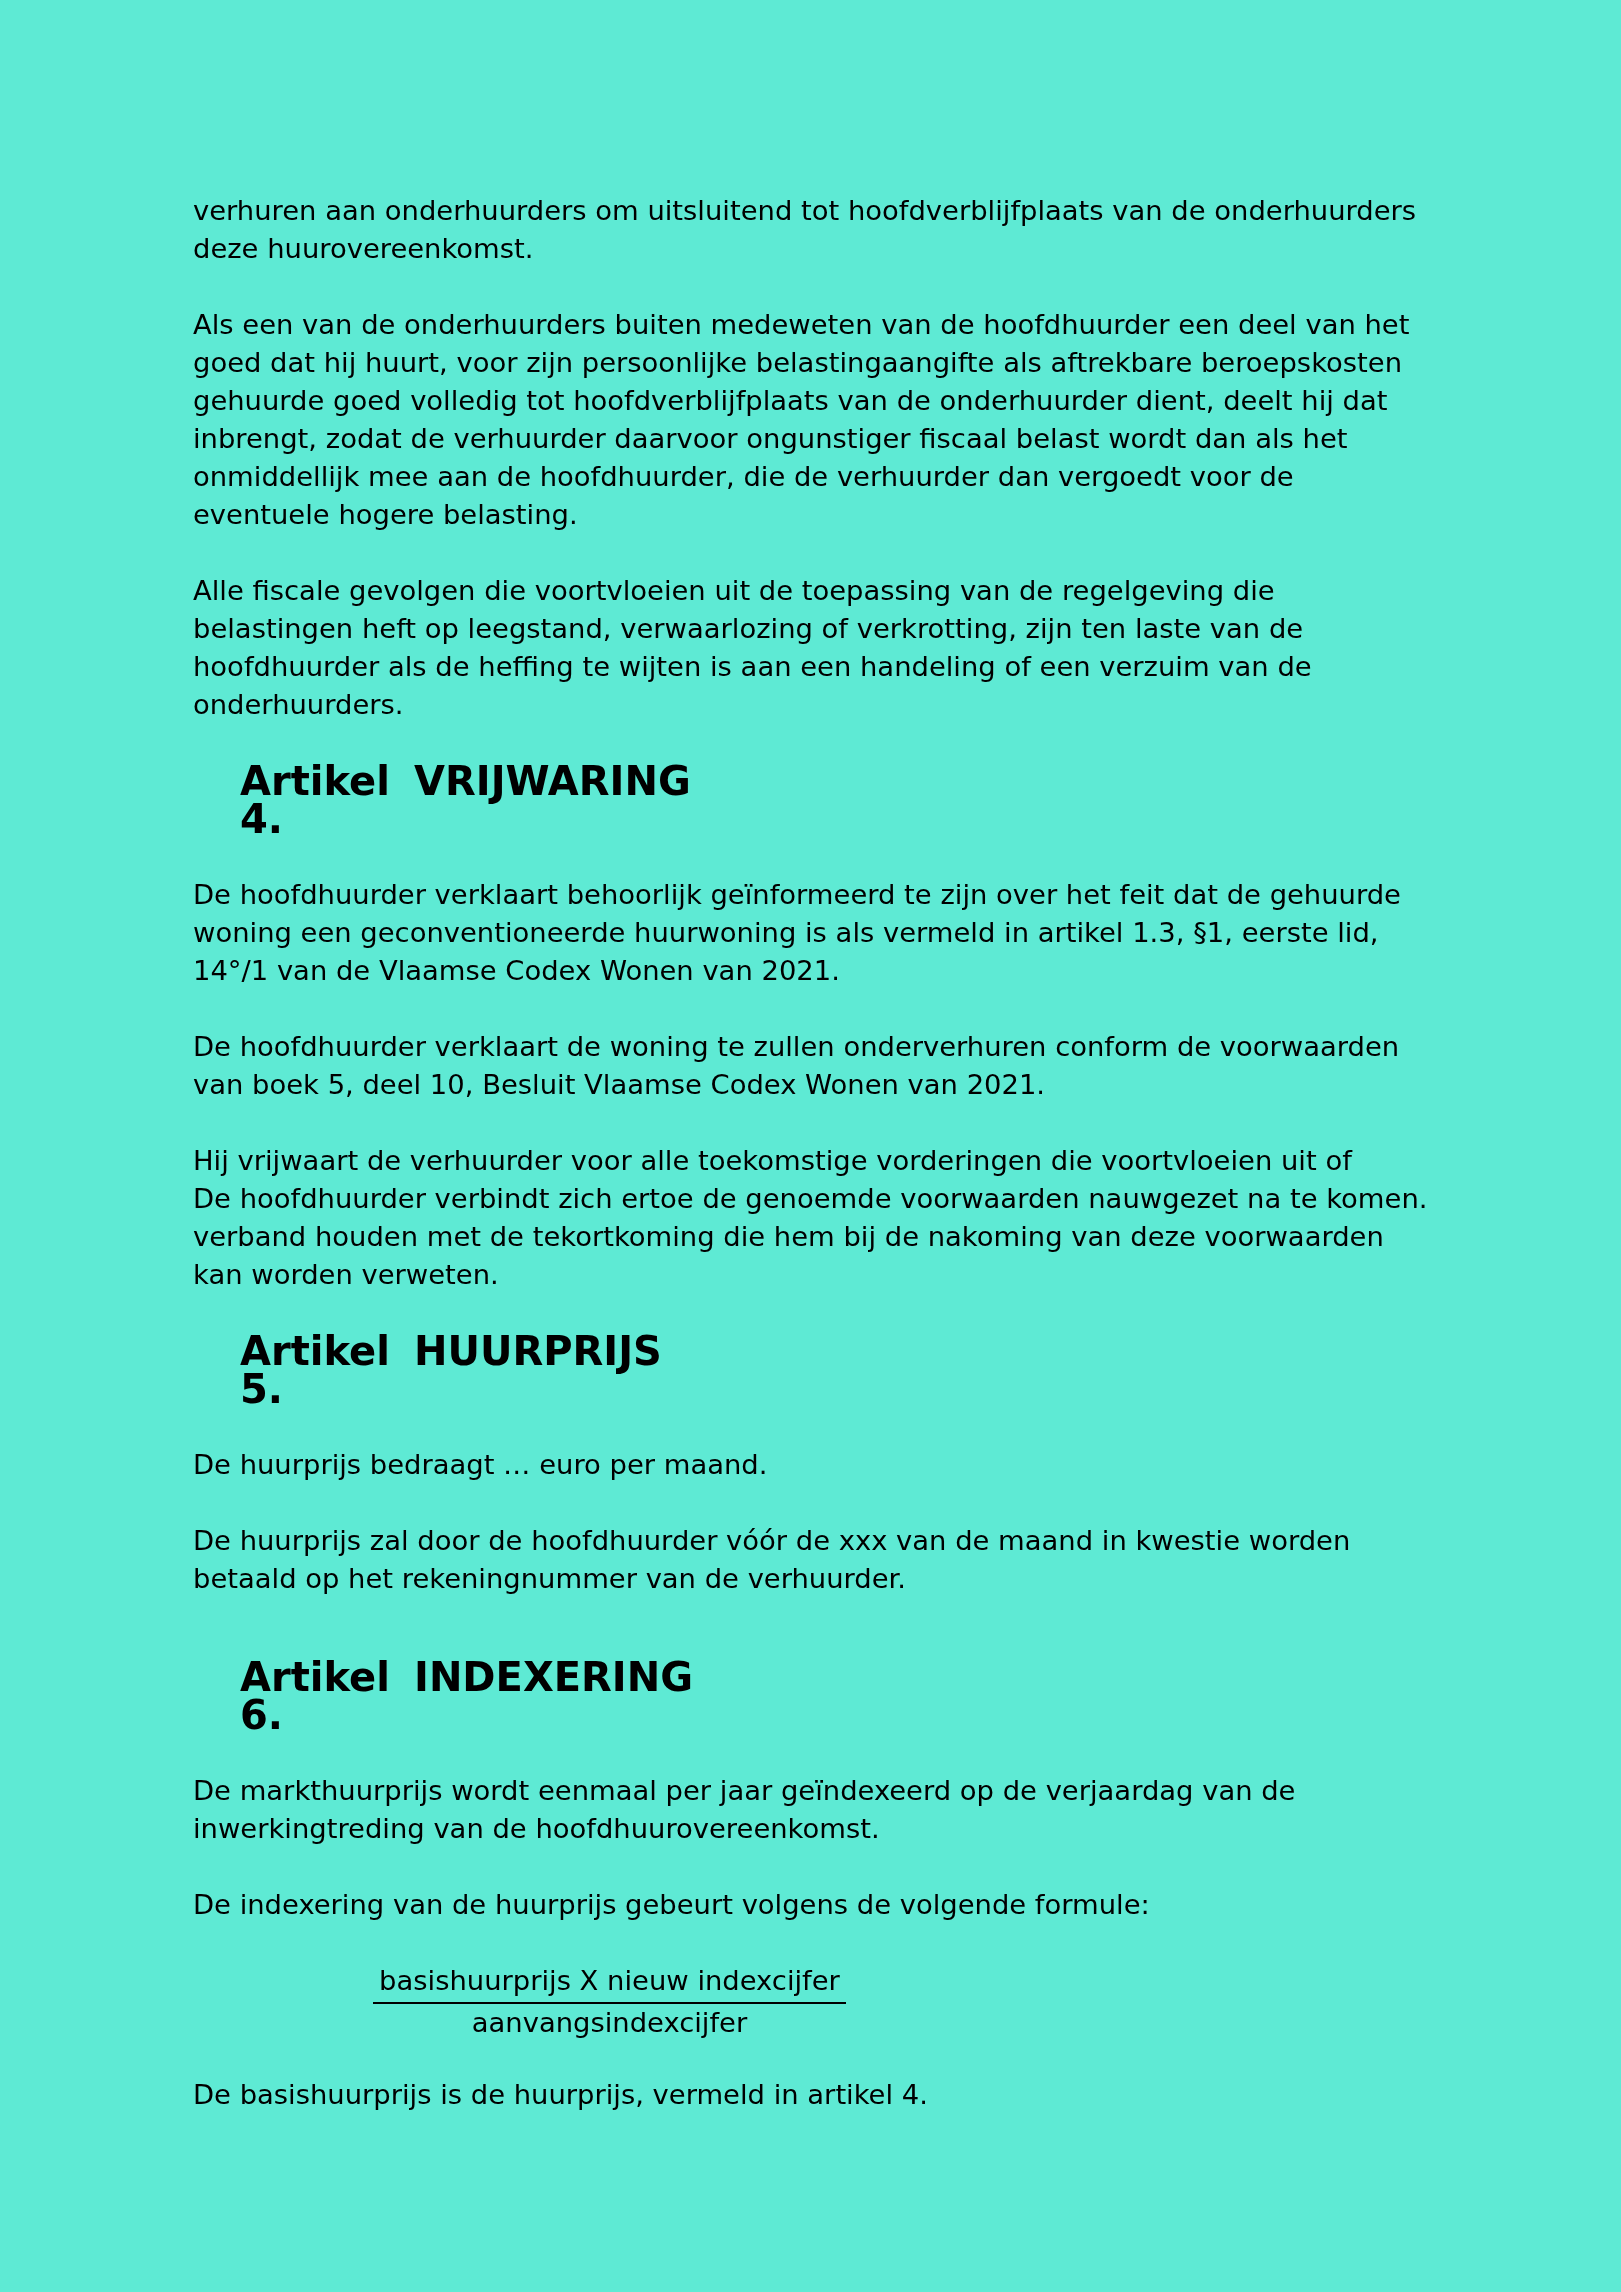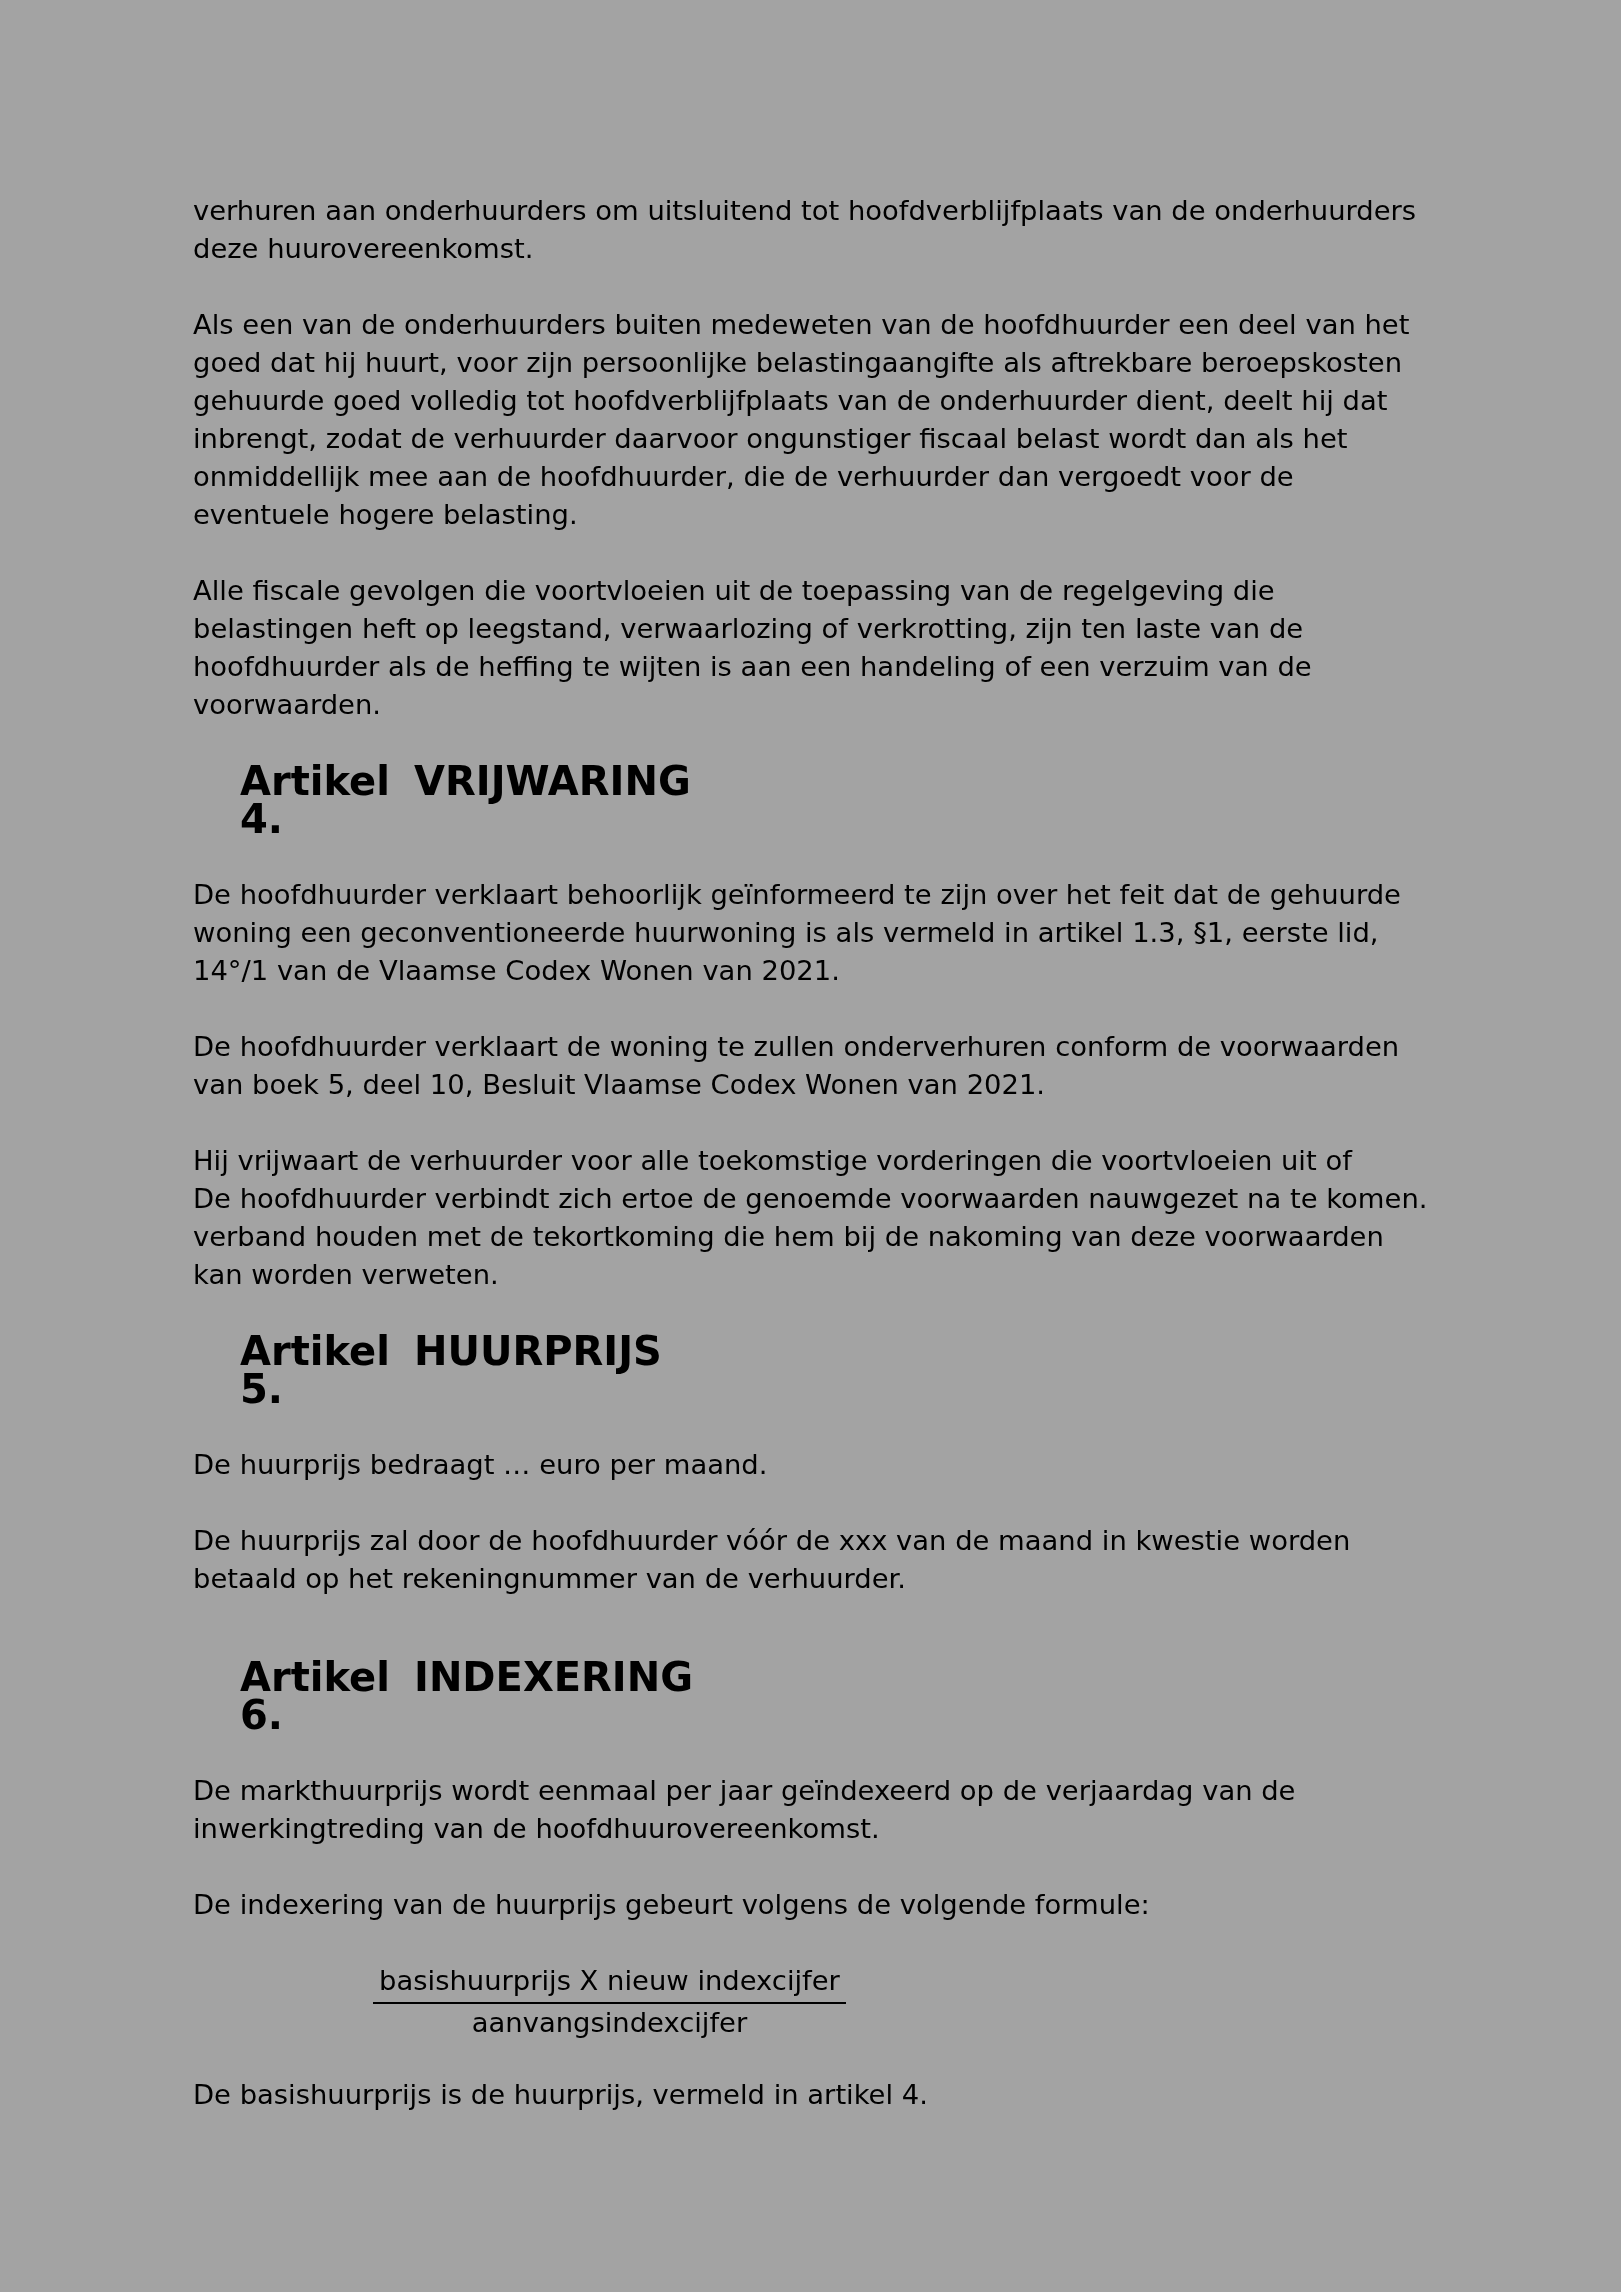--- a/index.html
+++ b/index.html
@@ -1,21 +1,21 @@
 <!DOCTYPE html>
 <html><head>
 <meta charset="utf-8">
 <style>
   html, body { margin: 0; padding: 0; background: #ffffff; }
   .page {
     position: relative;
     width: 1621px;
     height: 2293px;
     box-sizing: border-box;
-    background: #a3a3a3;
+    background: #5eead4;
     color: #000000;
     font-family: "DejaVu Sans", "Liberation Sans", sans-serif;
     font-size: 27.4px;
     line-height: 38px;
     padding: 192px 137px 0 193px;
     overflow: hidden;
   }
   .para { margin: 0 0 38px 0; }
   .para.gap-before-next-heading { margin-bottom: 60px; }
   .line { white-space: nowrap; }
@@ -55,21 +55,21 @@
     <div class="line">gehuurde goed volledig tot hoofdverblijfplaats van de onderhuurder dient, deelt hij dat</div>
     <div class="line">inbrengt, zodat de verhuurder daarvoor ongunstiger fiscaal belast wordt dan als het</div>
     <div class="line">onmiddellijk mee aan de hoofdhuurder, die de verhuurder dan vergoedt voor de</div>
     <div class="line">eventuele hogere belasting.</div>
   </div>
 
   <div class="para">
     <div class="line">Alle fiscale gevolgen die voortvloeien uit de toepassing van de regelgeving die</div>
     <div class="line">belastingen heft op leegstand, verwaarlozing of verkrotting, zijn ten laste van de</div>
     <div class="line">hoofdhuurder als de heffing te wijten is aan een handeling of een verzuim van de</div>
-    <div class="line">voorwaarden.</div>
+    <div class="line">onderhuurders.</div>
   </div>
 
   <div class="heading">
     <span class="art-num">Artikel 4.</span>
     <span class="art-title">VRIJWARING</span>
   </div>
 
   <div class="para">
     <div class="line">De hoofdhuurder verklaart behoorlijk geïnformeerd te zijn over het feit dat de gehuurde</div>
     <div class="line">woning een geconventioneerde huurwoning is als vermeld in artikel 1.3, §1, eerste lid,</div>

